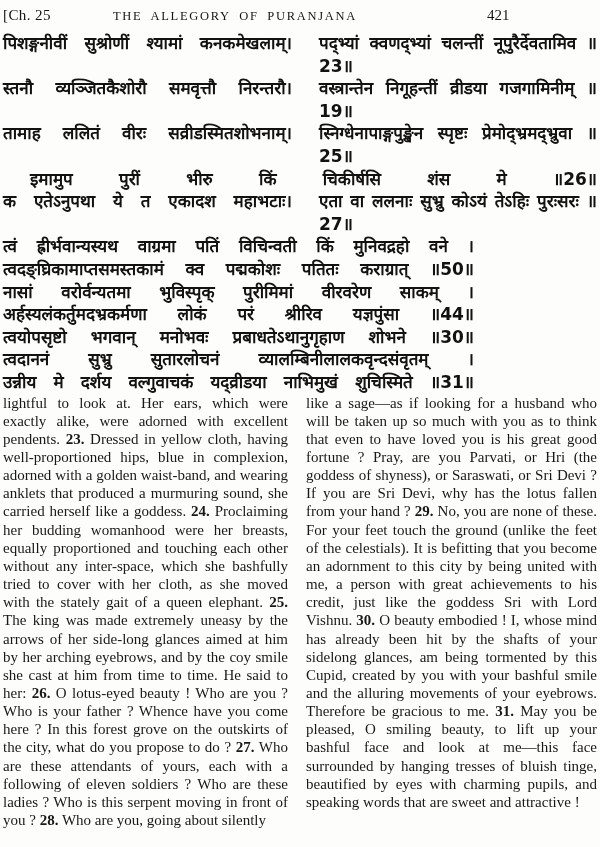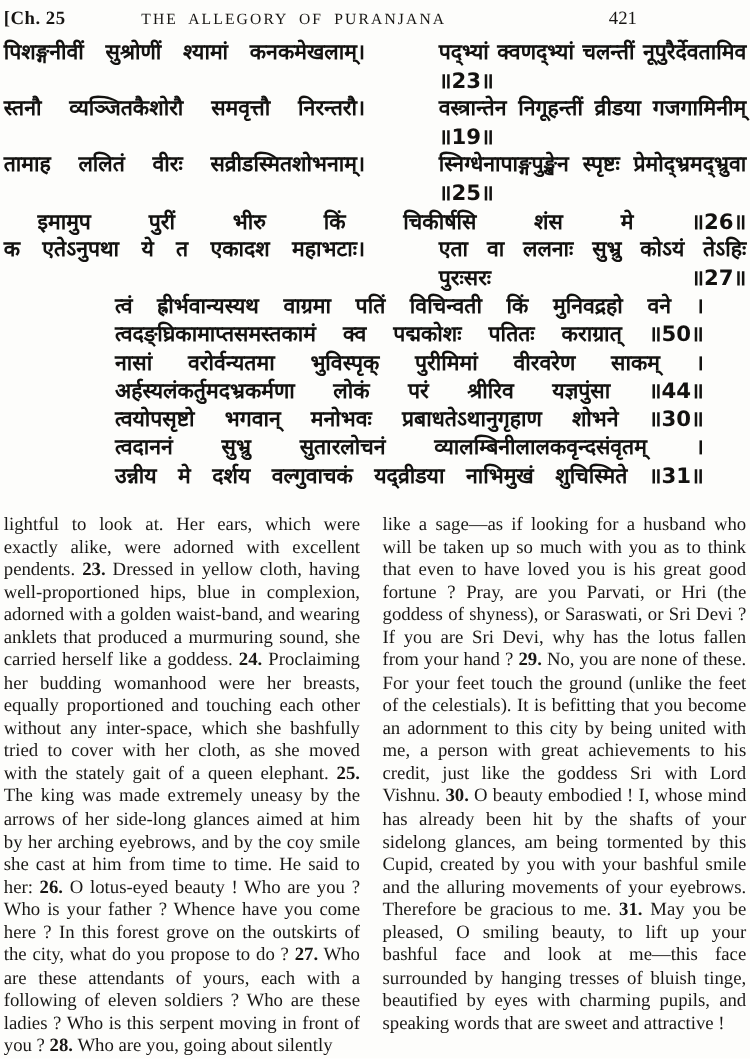--- a/index.html
+++ b/index.html
@@ -8,39 +8,39 @@
     width: 600px; height: 847px;
     box-sizing: border-box;
     background: #fdfdfb;
     color: #171513;
     overflow: hidden;
     padding: 6px 3px 0 3px;
     font-family: "Liberation Serif", serif;
   }
   
   .header { display: flex; align-items: baseline; line-height: 19px; }
-  .header .chapter { width: 110px; font-size: 15px; font-weight: bold; letter-spacing: .4px; }
+  .header .chapter { width: 110px; font-size: 15px; font-weight: normal; letter-spacing: .4px; }
   .header .title   { flex: 1; font-size: 12.5px; letter-spacing: 1.7px; word-spacing: 4px; }
   .header .pageno  { width: 110px; font-size: 15px; }
   
   .verses {
     margin-top: 6px;
     font-family: "DejaVu Sans", sans-serif;
     font-size: 17px; font-weight: 600;
     line-height: 22.6px;
     color: #131210;
   }
-  .couplet { display: flex; gap: 32px; }
+  .couplet { display: flex; }
   .couplet .half-left  { width: 289px; text-align: justify; text-align-last: justify; }
   .couplet .half-right { flex: 1; margin-left: 27px; text-align: justify; text-align-last: justify; }
-  .longline { margin-left: 89px; width: 471px; text-align: justify; text-align-last: justify; }
+  .longline { width: 471px; text-align: justify; text-align-last: justify; }
   
   .translation {
     display: flex;
-    margin-top: 18px;
+    margin-top: 0;
     font-size: 15px;
     line-height: 18.15px;
     text-align: justify;
     color: #1a1816;
   }
   .col-left  { width: 285px; }
   .col-right { width: 291px; margin-left: 18px; }
   .bold { font-weight: bold; }
 </style>
 </head>

